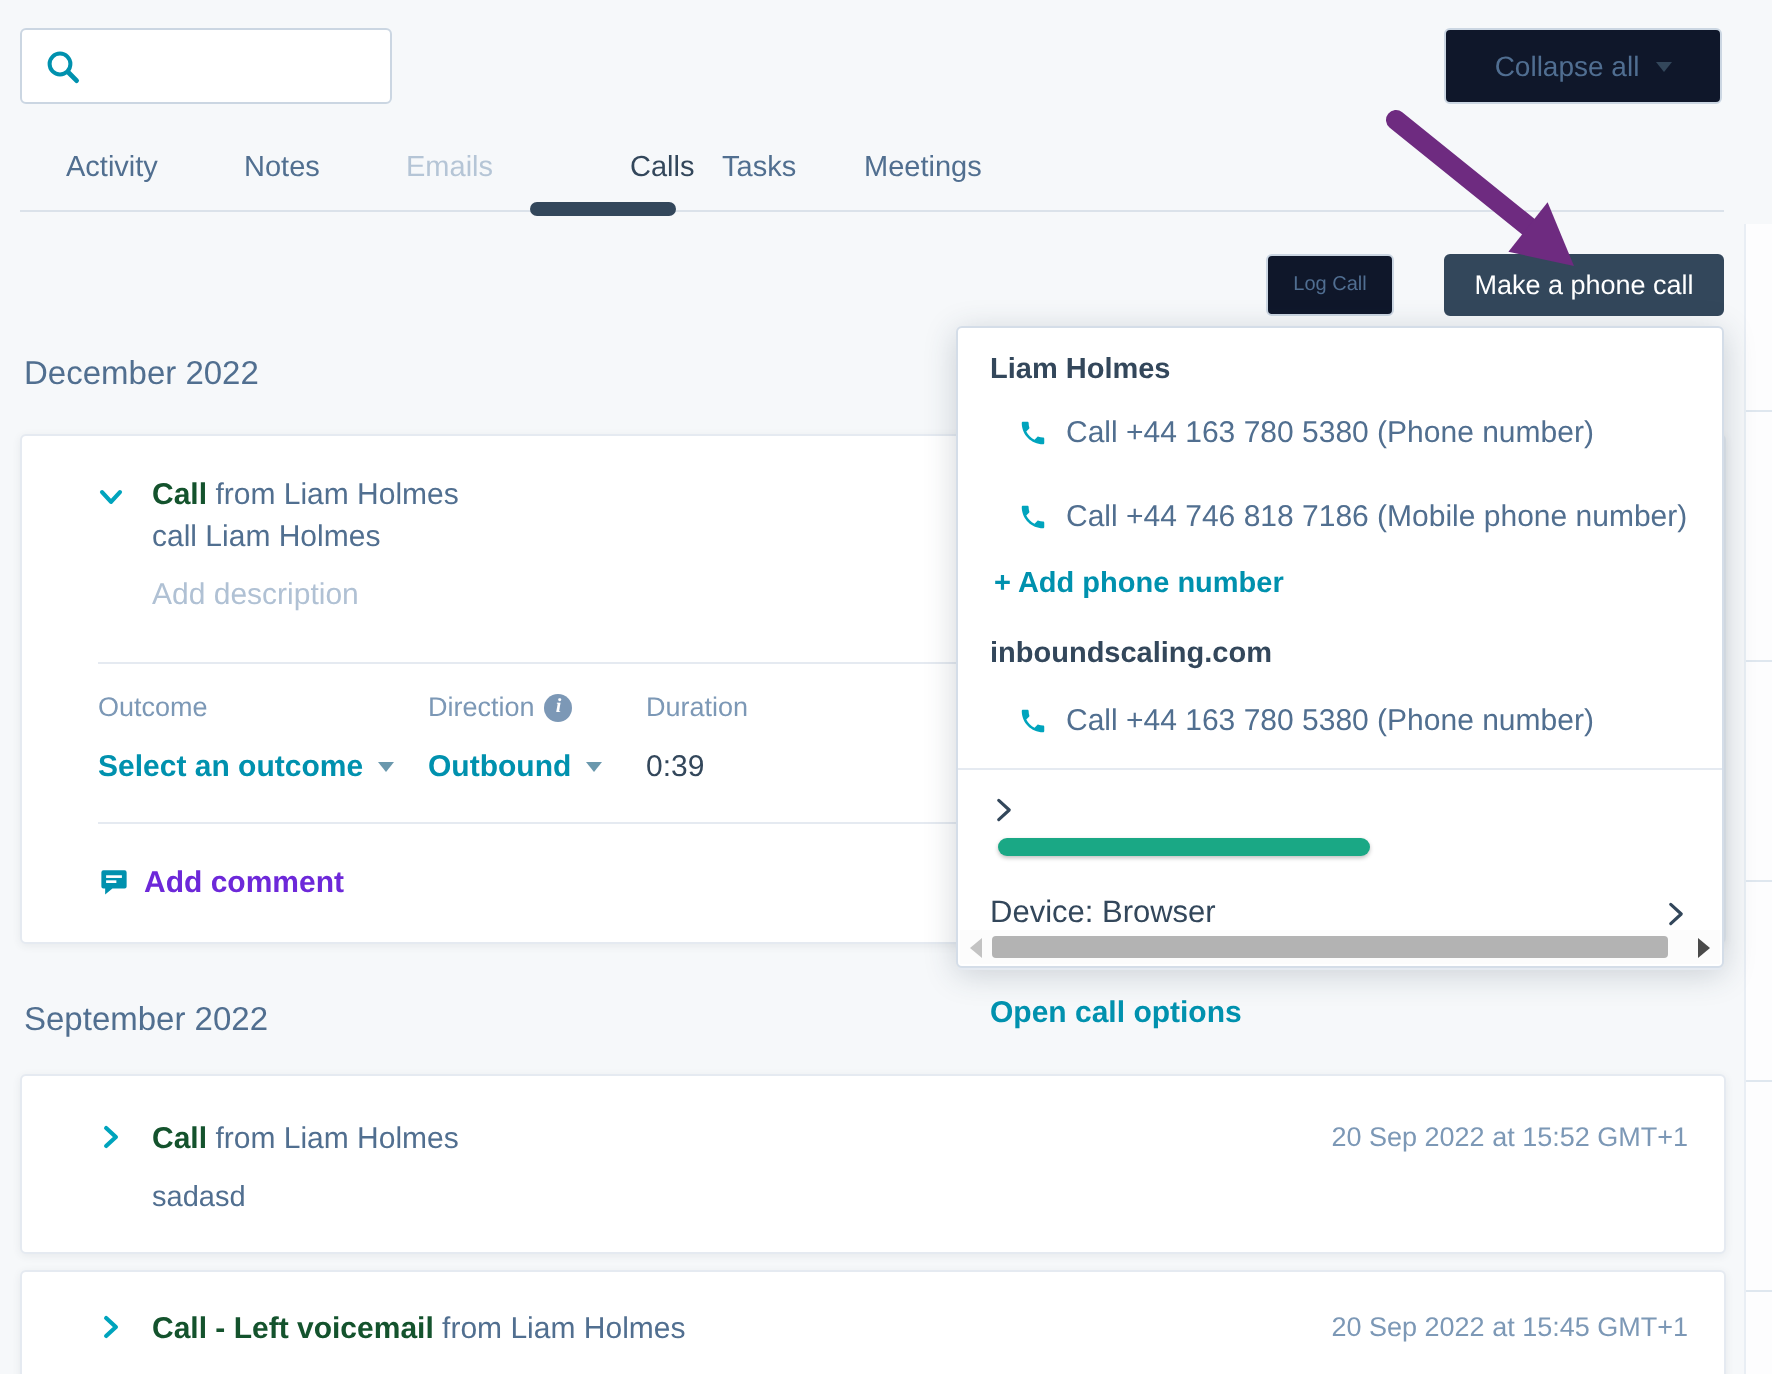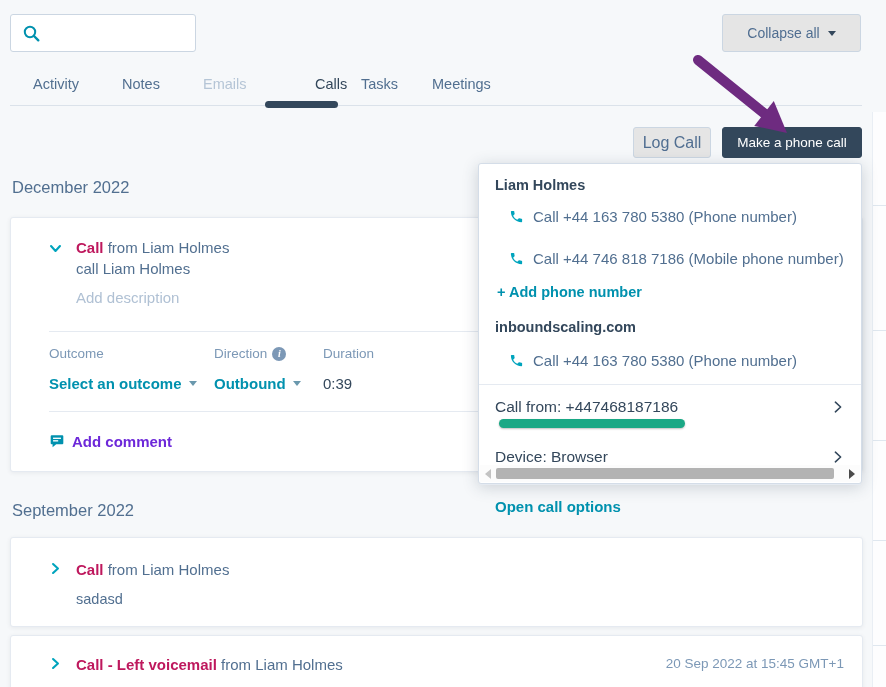--- a/index.html
+++ b/index.html
@@ -17,48 +17,48 @@
     display:flex; align-items:center; padding:0 10px 0 12px;
   }
   .search-input {
     flex:1; border:none; outline:none; font-family:inherit;
     font-size:15px; color:#33475b; background:transparent; min-width:0;
   }
   .search-input::placeholder { color:#7c98b6; }
   .search-ic { display:flex; align-items:center; cursor:pointer; }
 
   .btn { border-radius:3px; cursor:pointer; font-family:inherit; display:flex; align-items:center; justify-content:center; }
-  .btn.light { background:#e5e5e5; border:1px solid #cbd6e2; color:#506e91; }
+  .btn.light { background:#0f172a; border:1px solid #cbd6e2; color:#506e91; }
   .btn.dark  { background:#33475b; border:1px solid #33475b; color:#ffffff; }
 
   .collapse { position:absolute; left:722px; top:14px; width:139px; height:38px; font-size:14px; gap:8px; }
   .caret { width:0; height:0; border-left:4px solid transparent; border-right:4px solid transparent; border-top:5px solid #33475b; display:inline-block; }
   .caret.teal { border-top-color:#6a98ad; margin-left:7px; }
 
   
   .tab { position:absolute; top:76px; font-size:14.5px; color:#516f90; cursor:pointer; white-space:nowrap; }
   .tab.disabled { color:#b5c5d6; }
   .tab.active { color:#33475b;margin-left:28px; }
   .tabs-divider { position:absolute; left:10px; top:105px; width:852px; height:1px; background:#dbe2ea; }
   .tab-underline { position:absolute; left:265px; top:101px; width:73px; height:7px; border-radius:4px; background:#33475b; }
 
   
-  .logcall  { position:absolute; left:633px; top:127px; width:78px;  height:31px; font-size:16px;justify-content:center; }
+  .logcall  { position:absolute; left:633px; top:127px; width:64px;  height:31px; font-size:10px;justify-content:center; }
   .makecall { position:absolute; left:722px; top:127px; width:140px; height:31px; font-size:13.5px; }
 
   
   .section-title { position:absolute; left:12px; font-size:16.5px; color:#516f90; }
   .card {
     position:absolute; left:10px; width:853px; background:#fff;
     border:1px solid #e5eaf1; border-radius:3px;
     box-shadow:0 1px 4px rgba(45,62,80,.08);
   }
   .chev { position:absolute; left:38px; display:flex; cursor:pointer; }
   .card-title { position:absolute; left:65px; font-size:15px; color:#516f90; line-height:21px; }
-  .card-title b { color:#be185d; font-weight:bold; }
+  .card-title b { color:#14532d; font-weight:bold; }
   .desc-placeholder { position:absolute; left:65px; font-size:15px; color:#b0c1d4; cursor:text; }
   .desc-text { position:absolute; left:65px; font-size:14.5px; color:#516f90; }
   .card-hr { position:absolute; left:38px; right:24px; height:1px; background:#e5eaf1; }
   .field { position:absolute; }
   .field .lbl { font-size:13.5px; color:#7c98b6; display:flex; align-items:center; gap:5px; }
   .field .val { font-size:15px; font-weight:bold; color:#0091ae; margin-top:14px; display:flex; align-items:center; cursor:pointer; }
   .field .val.plain { color:#33475b; font-weight:normal; cursor:default; }
   .info-ic {
     width:14px; height:14px; border-radius:50%; background:#7c98b6; color:#fff;
     font-size:10px; font-weight:bold; display:inline-flex; align-items:center; justify-content:center;
@@ -189,20 +189,21 @@
     <span class="chev" style="top:24px">
       <svg width="13" height="13" viewBox="0 0 16 16">
           <path d="M5 2.5l6 5.5-6 5.5" fill="none" stroke="#00a4bd" stroke-width="2.6" stroke-linecap="round" stroke-linejoin="round"></path>
         </svg>
     </span>
     <div class="card-title" style="top:21px">
       <b>Call</b>
       <span>from Liam Holmes</span>
     </div>
     <div class="desc-text" style="top:53px">sadasd</div>
+    <div class="timestamp" style="top:23px">20 Sep 2022 at 15:52 GMT+1</div>
   </div>
 
   <div class="card" style="top:635px; height:90px">
     <span class="chev" style="top:21px">
       <svg width="13" height="13" viewBox="0 0 16 16">
           <path d="M5 2.5l6 5.5-6 5.5" fill="none" stroke="#00a4bd" stroke-width="2.6" stroke-linecap="round" stroke-linejoin="round"></path>
         </svg>
     </span>
     <div class="card-title" style="top:18px">
       <b>Call - Left voicemail</b>
@@ -243,21 +244,20 @@
     <div class="pop-phone" style="top:188px">
       <svg width="15" height="15" viewBox="0 0 24 24">
           <path fill="#00a4bd" d="M6.62 10.79c1.44 2.83 3.76 5.14 6.59 6.59l2.2-2.2c.27-.27.67-.36 1.02-.24 1.12.37 2.33.57 3.57.57.55 0 1 .45 1 1V20c0 .55-.45 1-1 1-9.39 0-17-7.61-17-17 0-.55.45-1 1-1h3.5c.55 0 1 .45 1 1 0 1.25.2 2.45.57 3.57.11.35.03.74-.25 1.02l-2.2 2.2z"></path>
         </svg>
       <span>Call +44 163 780 5380 (Phone number)</span>
     </div>
 
     <div class="pop-hr" style="top:220px"></div>
 
     <div class="pop-row" style="top:234px">
-      <span>Call from: +447468187186</span>
       <span style="display:flex">
         <svg width="14" height="14" viewBox="0 0 16 16">
             <path d="M5 2.5l6 5.5-6 5.5" fill="none" stroke="#33475b" stroke-width="1.8" stroke-linecap="round" stroke-linejoin="round"></path>
           </svg>
       </span>
     </div>
     <div class="annot-pill" style="left:20px; top:255px; width:186px; background:#1aa885"></div>
 
     <div class="pop-row" style="top:284px">
       <span>Device: Browser</span>

